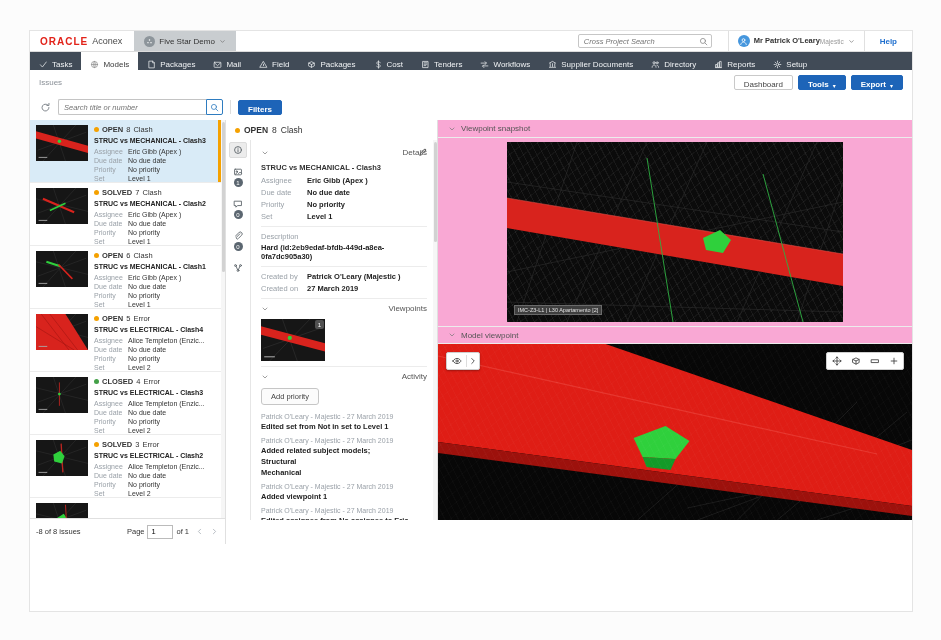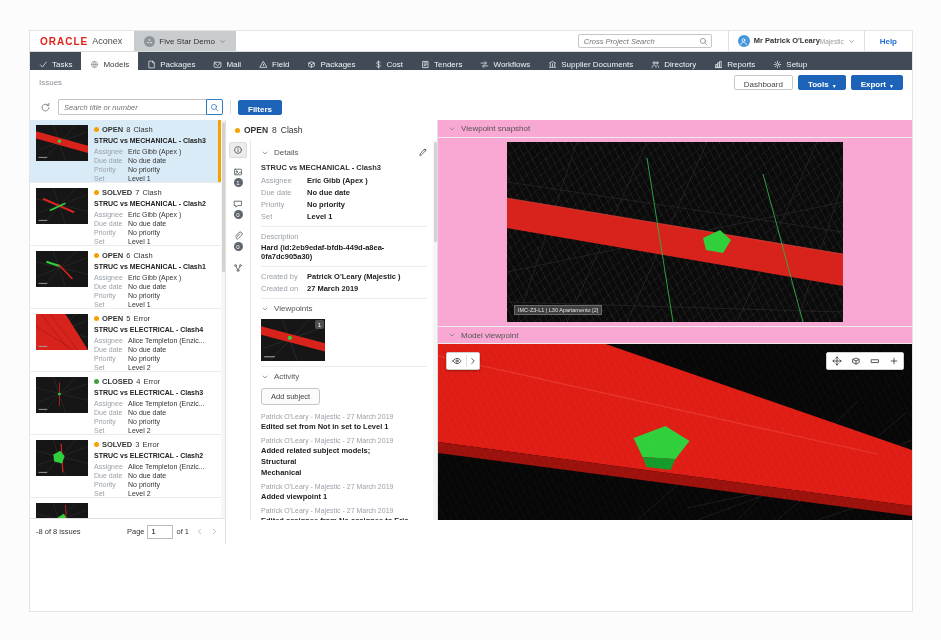--- a/index.html
+++ b/index.html
@@ -83,21 +83,21 @@
 .detail-panel { width:212px; height:400px; border-right:1px solid #e0e0e0; flex:none; position:relative; background:#fff; display:flex; flex-direction:column; }
 .d-header { height:20px; display:flex; align-items:center; gap:4px; padding:0 9px; font-size:8.5px; color:#333; flex:none; }
 .d-body { flex:1; display:flex; min-height:0; }
 .rail { width:24px; flex:none; display:flex; flex-direction:column; align-items:center; padding-top:2px; gap:6px; }
 .rail-item { width:18px; display:flex; flex-direction:column; align-items:center; gap:1px; padding:2px 0; border-radius:2px; color:#5a6268; cursor:pointer; border:1px solid transparent; }
 .rail-item.active { background:#ececec; border-color:#dcdcdc; }
 .rail-item .ic { width:10px; height:10px; }
 .badge { min-width:9px; height:9px; border-radius:5px; background:#5b6670; color:#fff; font-size:6px; display:flex; align-items:center; justify-content:center; padding:0 2px; }
 .card { flex:1; border-left:1px solid #e6e6e6; padding:5px 10px 8px 10px; position:relative; overflow:hidden; font-size:7.5px; color:#333; }
 .pencil { position:absolute; top:7px; right:9px; width:10px; height:10px; color:#555; cursor:pointer; }
-.sec-h { display:flex; align-items:center; gap:5px; font-size:8px; color:#555; margin:3px 0 6px; cursor:pointer; }
+.sec-h { display:flex; align-items:center; gap:5px; font-size:8px; color:#555; margin:3px 0 6px; cursor:pointer;justify-content:space-between; }
 .sec-h .ic { width:8px; height:8px; color:#777; }
 .d-title { font-weight:bold; font-size:7.5px; margin-bottom:4px; }
 .frow { display:flex; margin-bottom:3px; }
 .frow .lab { width:46px; color:#9aa1a8; flex:none; }
 .frow .val { color:#222; font-weight:bold; }
 .hdiv { border-top:1px solid #ececec; margin:5px 0; }
 .desc-lab { color:#9aa1a8; margin-bottom:2px; }
 .desc-val { font-weight:bold; color:#222; margin-bottom:2px; }
 .vp-thumb { width:64px; height:42px; position:relative; margin:1px 0 4px; cursor:pointer; }
 .vp-art, .vp-art svg { width:100%; height:100%; display:block; }
@@ -766,21 +766,21 @@
           </div>
           <div class="hdiv"></div>
           <div class="sec-h">
             <span class="ic">
                   <svg viewBox="0 0 16 16" fill="none" stroke="currentColor" stroke-width="1.4" stroke-linecap="round" stroke-linejoin="round">
                     <path d="M4 6l4 4 4-4"></path>
                   </svg>
                 </span>
             <span>Activity</span>
           </div>
-          <button class="addc">Add subject</button>
+          <button class="addc">Add priority</button>
           <div>
                 <div>
                   <div class="act-meta">Patrick O'Leary - Majestic - 27 March 2019</div>
                   <div class="act-line">Edited set from Not in set to Level 1</div>
                 </div>
                 <div>
                   <div class="act-meta">Patrick O'Leary - Majestic - 27 March 2019</div>
                   <div class="act-line">Added related subject models;</div>
                   <div class="act-line">Structural</div>
                   <div class="act-line">Mechanical</div>

